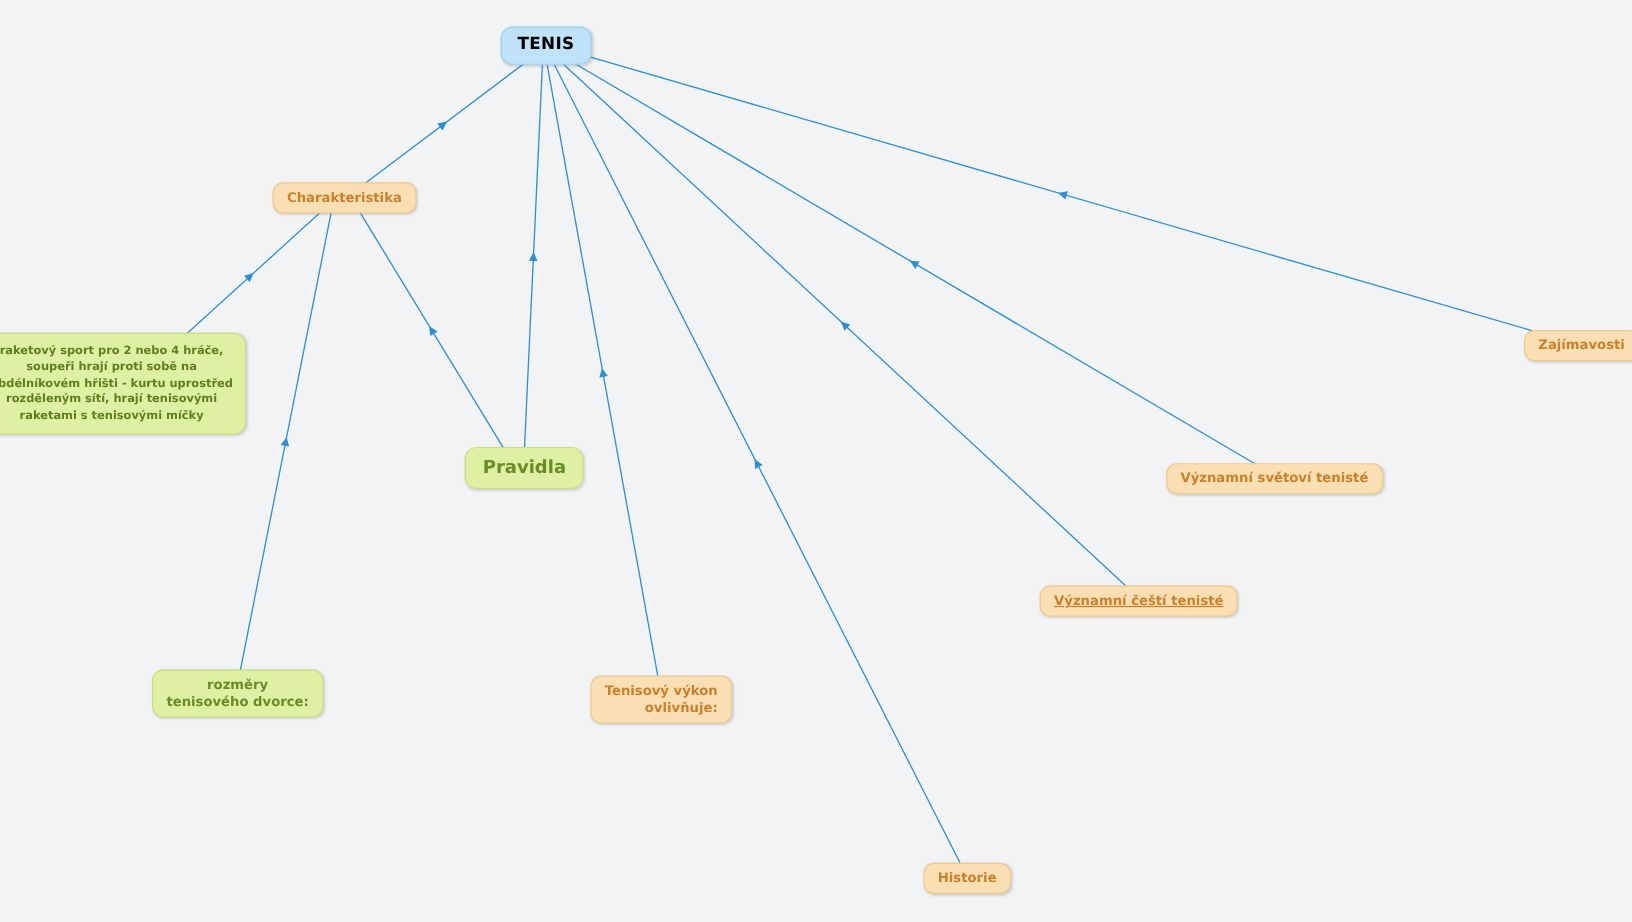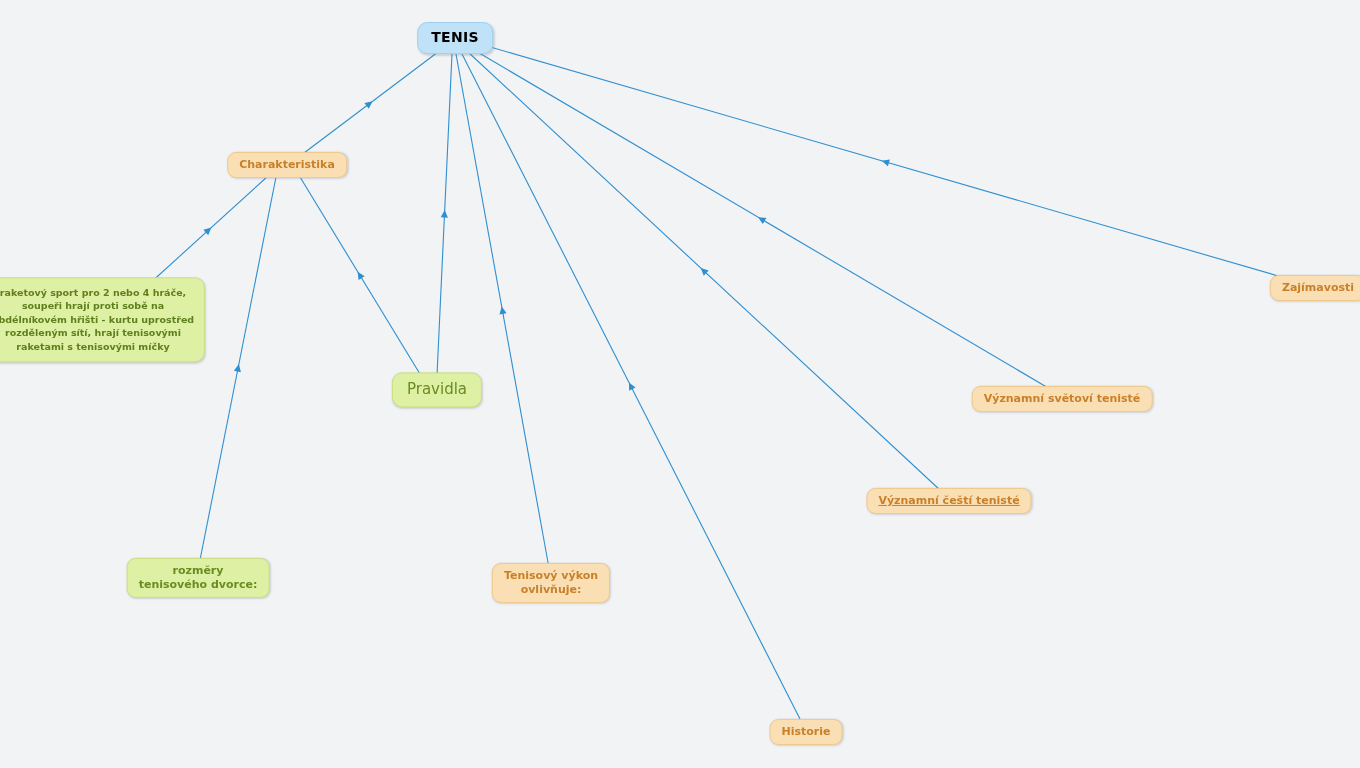--- a/index.html
+++ b/index.html
@@ -52,36 +52,37 @@
     padding: 6px 13px;
     border-radius: 10px;
   }
   .node-orange {
     background: #fbdfb4;
     border: 1px solid #f0c98c;
     color: #c8812a;
     font-size: 11px;
     font-weight: bold;
     padding: 5px 11px;
+    text-align: right;
   }
   .node-green {
     background: #ddf0a4;
     border: 1px solid #c9e07f;
     color: #6b8c22;
     font-size: 11px;
     font-weight: bold;
     padding: 5px 11px;
     justify-content: center;
   }
   .node-green-big {
     background: #ddf0a4;
     border: 1px solid #c9e07f;
     color: #6b8c22;
     font-size: 15px;
-    font-weight: normal;
+    font-weight: bold;
     padding: 7px 14px;
     border-radius: 10px;
   }
   .node-desc {
     background: #ddf0a4;
     border: 1px solid #c9e07f;
     color: #5f7f1d;
     font-size: 9.5px;
     font-weight: bold;
     padding: 8px 10px;

